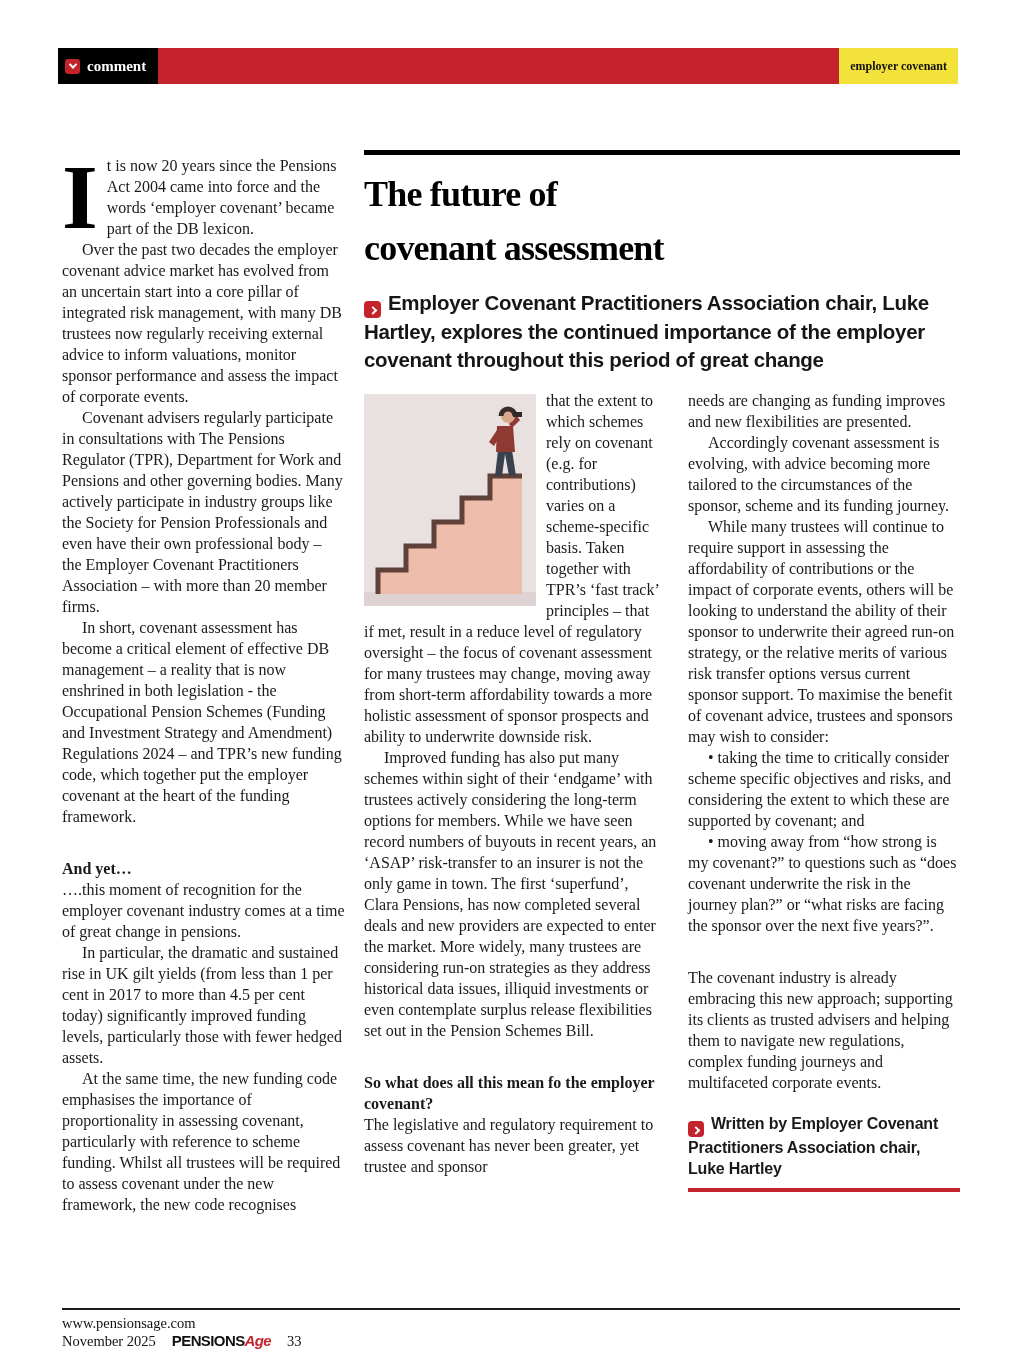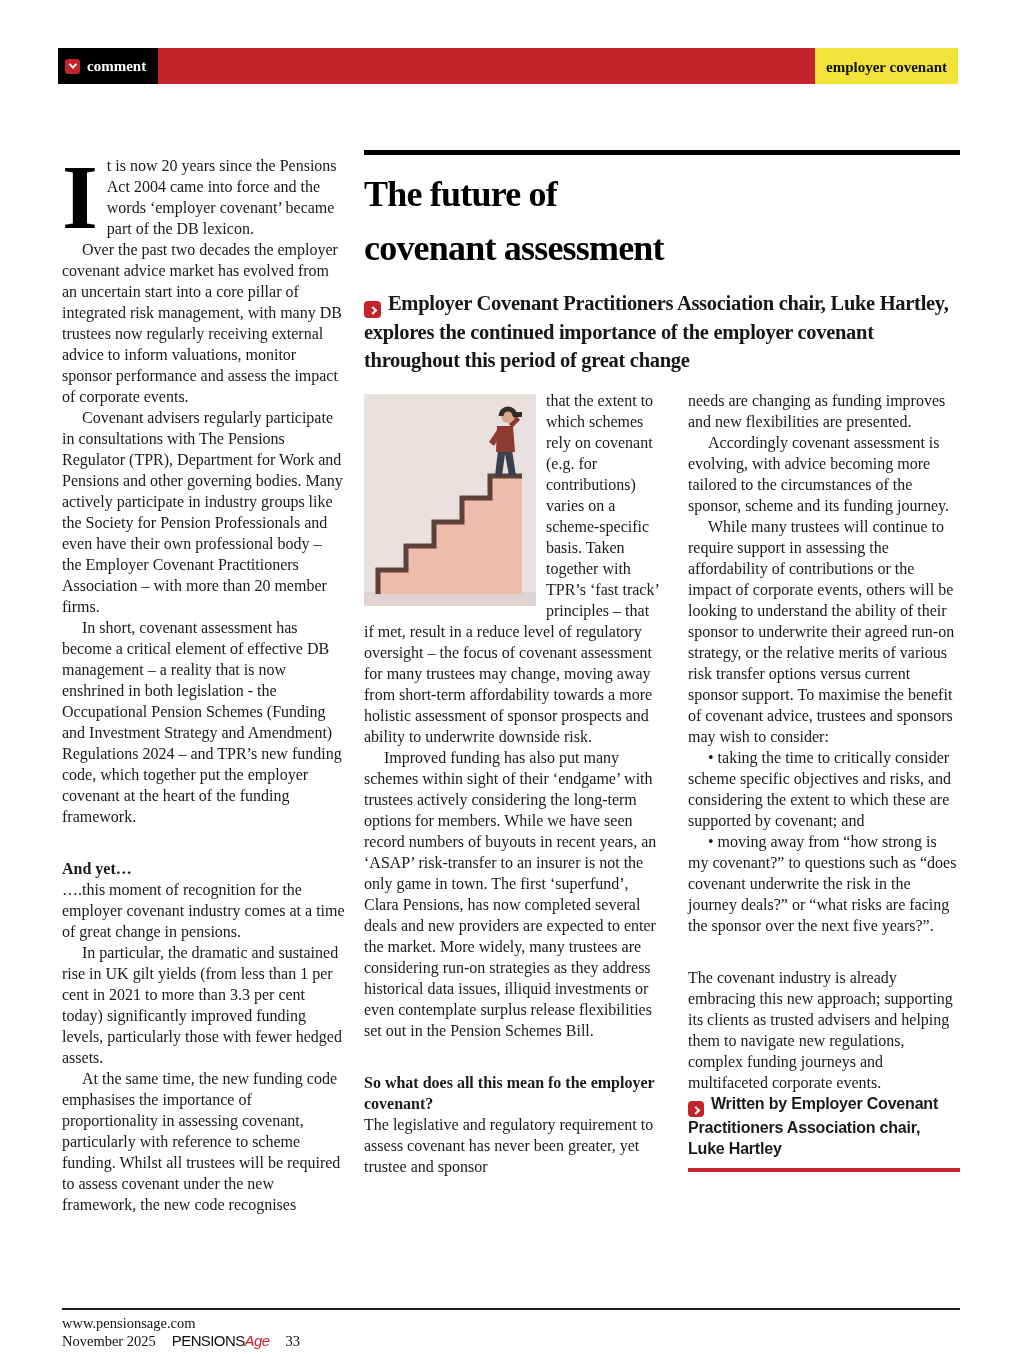--- a/index.html
+++ b/index.html
@@ -8,57 +8,57 @@
   .page { position:relative; width:1022px; height:1354px; background:#fff; overflow:hidden; }
 
   
   .tagbar { position:absolute; left:58px; top:48px; width:900px; height:36px; display:flex; align-items:stretch; }
   .tag-comment { background:#000; color:#fff; display:flex; align-items:center; gap:7px; padding:0 12px 0 7px; font-weight:700; font-size:15px; }
   .sq-icon { width:15px; height:15px; min-width:15px; background:#c4232b; border-radius:3px; display:flex; align-items:center; justify-content:center; }
   .chev { display:block; width:6px; height:6px; border-right:2.4px solid #fff; border-bottom:2.4px solid #fff; }
   .chev-down { transform: rotate(45deg) translate(-1px,-1px); }
   .chev-right { transform: rotate(-45deg) translate(-1px,1px); }
   .tag-rule { flex:1; background:#c4232b; }
-  .tag-topic { background:#f2e23a; color:#111; font-weight:700; font-size:15px; display:flex; align-items:flex-end; padding:8px 11px; }
+  .tag-topic { background:#f2e23a; color:#111; font-weight:700; font-size:12px; display:flex; align-items:center; padding:16px 11px; }
 
   
   .columns { position:absolute; left:62px; top:150px; width:898px; display:flex; gap:19px; }
   .col-left { width:283px; padding-top:5px; }
   .main { flex:1; min-width:0; }
 
   .body-text p, .body-text h3 { font-size:16px; line-height:21px; color:#1a1a1a; }
   p.ind { text-indent:20px; }
   h3.subhead { font-weight:700; }
   .gap-above { margin-top:31px; }
 
   .dropcap { float:left; font-size:92px; line-height:74px; font-weight:700; padding:5px 9px 0 0; color:#000; }
 
   
   .headline-rule { height:5px; background:#000; }
   h1.title { font-size:36px; line-height:54px; font-weight:700; letter-spacing:-0.8px; color:#000; margin:12px 0 14px; }
-  .standfirst { font-family:Liberation Serif, serif; font-weight:700; font-size:20.5px; line-height:28px; letter-spacing:-0.3px; color:#161616; margin-bottom:16px; }
+  .standfirst { font-family:Liberation Sans, sans-serif; font-weight:700; font-size:20.5px; line-height:28px; letter-spacing:-0.3px; color:#161616; margin-bottom:16px; }
   .sf-icon { display:inline-flex; width:17px; height:17px; background:#c4232b; border-radius:4px; align-items:center; justify-content:center; margin-right:7px; vertical-align:-2px; }
 
   .two-col { display:flex; gap:28px; margin-top:6px; }
   .col-mid { width:296px; min-width:296px; }
   .col-right { flex:1; min-width:0; }
 
   figure.illo { float:left; width:172px; height:212px; margin:4px 10px 2px 0; }
   figure.illo svg { display:block; }
 
-  .byline { font-family:"Liberation Sans", sans-serif; font-weight:700; font-size:15.5px; line-height:20px; letter-spacing:-0.2px; color:#111; }
+  .byline { font-family:"Liberation Sans", sans-serif; font-weight:700; font-size:15.5px; line-height:20px; letter-spacing:-0.2px; color:#111; margin-top:20px; }
   .byline .sf-icon { width:16px; height:16px; vertical-align:-3px; }
   .byline-rule { height:4px; background:#c4232b; margin-top:9px; }
 
   
   .footer-rule { position:absolute; left:62px; top:1308px; width:898px; height:1.5px; background:#1c1c1c; }
   .footer { position:absolute; left:62px; top:1315px; width:898px; display:flex; justify-content:space-between; align-items:baseline; font-size:14.5px; color:#111;flex-direction:column; }
   .footer a { color:#111; text-decoration:none; }
   .footer-right { display:flex; align-items:baseline; gap:16px; }
-  .brand { font-family:"Liberation Sans", sans-serif; font-weight:400; font-size:15px; letter-spacing:-0.6px; }
+  .brand { font-family:"Liberation Sans", sans-serif; font-weight:700; font-size:15px; letter-spacing:-0.6px; }
   .brand .age { color:#c4232b; font-style:italic; }
 </style>
 </head>
 <body>
 
 <div class="page">
 
   <div class="tagbar">
     <div class="tag-comment">
       <span class="sq-icon">
@@ -76,21 +76,21 @@
 
     <div class="col-left body-text">
       <p>
         <span class="dropcap">I</span><span>t is now 20 years since the Pensions Act 2004 came into force and the words ‘employer covenant’ became part of the DB lexicon.</span>
       </p>
       <p class="ind">Over the past two decades the employer covenant advice market has evolved from an uncertain start into a core pillar of integrated risk management, with many DB trustees now regularly receiving external advice to inform valuations, monitor sponsor performance and assess the impact of corporate events.</p>
       <p class="ind">Covenant advisers regularly participate in consultations with The Pensions Regulator (TPR), Department for Work and Pensions and other governing bodies. Many actively participate in industry groups like the Society for Pension Professionals and even have their own professional body – the Employer Covenant Practitioners Association – with more than 20 member firms.</p>
       <p class="ind">In short, covenant assessment has become a critical element of effective DB management – a reality that is now enshrined in both legislation - the Occupational Pension Schemes (Funding and Investment Strategy and Amendment) Regulations 2024 – and TPR’s new funding code, which together put the employer covenant at the heart of the funding framework.</p>
       <h3 class="subhead gap-above">And yet…</h3>
       <p>….this moment of recognition for the employer covenant industry comes at a time of great change in pensions.</p>
-      <p class="ind">In particular, the dramatic and sustained rise in UK gilt yields (from less than 1 per cent in 2021 to more than 3.3 per cent today) significantly improved funding levels, particularly those with fewer hedged assets.</p>
+      <p class="ind">In particular, the dramatic and sustained rise in UK gilt yields (from less than 1 per cent in 2017 to more than 4.5 per cent today) significantly improved funding levels, particularly those with fewer hedged assets.</p>
       <p class="ind">At the same time, the new funding code emphasises the importance of proportionality in assessing covenant, particularly with reference to scheme funding. Whilst all trustees will be required to assess covenant under the new framework, the new code recognises</p>
     </div>
 
     <div class="main">
       <div class="headline-rule"></div>
       <h1 class="title">
         <span>The future of</span><br>
         <span>covenant assessment</span>
       </h1>
       <p class="standfirst">
@@ -123,21 +123,21 @@
           <p class="ind">Improved funding has also put many schemes within sight of their ‘endgame’ with trustees actively considering the long-term options for members. While we have seen record numbers of buyouts in recent years, an ‘ASAP’ risk-transfer to an insurer is not the only game in town. The first ‘superfund’, Clara Pensions, has now completed several deals and new providers are expected to enter the market. More widely, many trustees are considering run-on strategies as they address historical data issues, illiquid investments or even contemplate surplus release flexibilities set out in the Pension Schemes Bill.</p>
           <h3 class="subhead gap-above">So what does all this mean fo the employer covenant?</h3>
           <p>The legislative and regulatory requirement to assess covenant has never been greater, yet trustee and sponsor</p>
         </div>
 
         <div class="col-right body-text">
           <p>needs are changing as funding improves and new flexibilities are presented.</p>
           <p class="ind">Accordingly covenant assessment is evolving, with advice becoming more tailored to the circumstances of the sponsor, scheme and its funding journey.</p>
           <p class="ind">While many trustees will continue to require support in assessing the affordability of contributions or the impact of corporate events, others will be looking to understand the ability of their sponsor to underwrite their agreed run-on strategy, or the relative merits of various risk transfer options versus current sponsor support. To maximise the benefit of covenant advice, trustees and sponsors may wish to consider:</p>
           <p class="ind">• taking the time to critically consider scheme specific objectives and risks, and considering the extent to which these are supported by covenant; and</p>
-          <p class="ind">• moving away from “how strong is my covenant?” to questions such as “does covenant underwrite the risk in the journey deals?” or “what risks are facing the sponsor over the next five years?”.</p>
+          <p class="ind">• moving away from “how strong is my covenant?” to questions such as “does covenant underwrite the risk in the journey plan?” or “what risks are facing the sponsor over the next five years?”.</p>
           <p class="gap-above">The covenant industry is already embracing this new approach; supporting its clients as trusted advisers and helping them to navigate new regulations, complex funding journeys and multifaceted corporate events.</p>
           <p class="byline">
             <span class="sf-icon">
                 <span class="chev chev-right"></span>
               </span><span>Written by Employer Covenant Practitioners Association chair, Luke Hartley</span>
           </p>
           <div class="byline-rule"></div>
         </div>
 
       </div>

